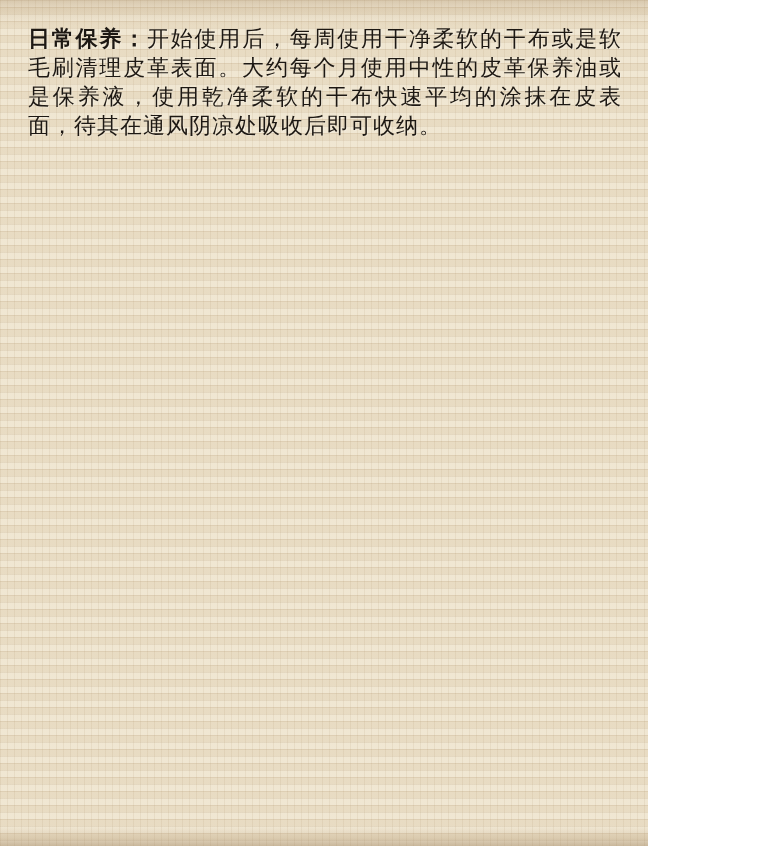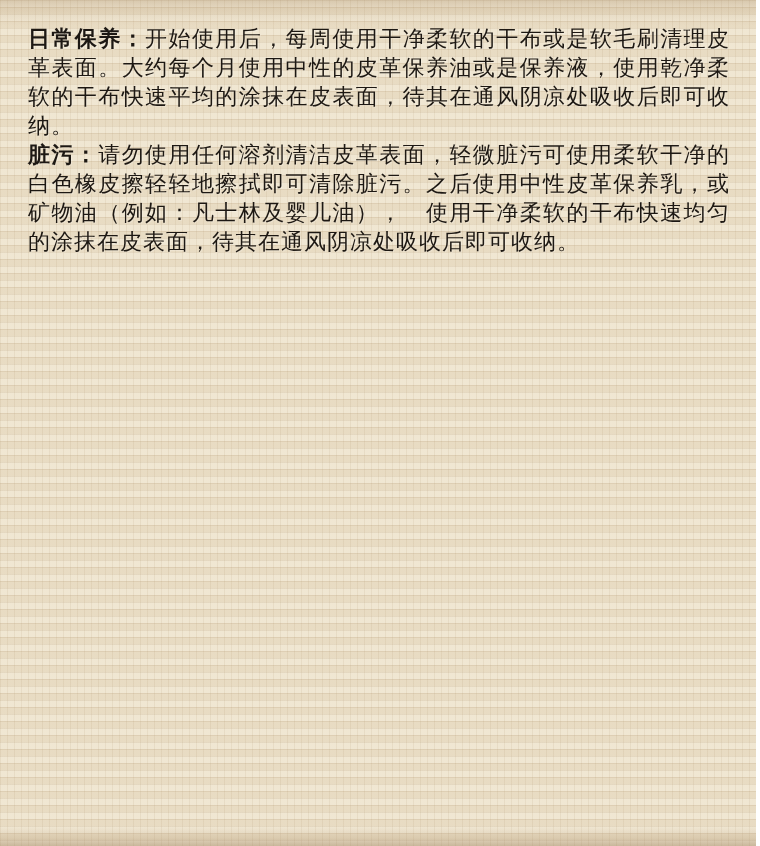--- a/index.html
+++ b/index.html
@@ -7,21 +7,21 @@
     padding: 0;
   }
   body {
     width: 760px;
     height: 846px;
     overflow: hidden;
     font-family: "Liberation Sans", sans-serif;
   }
   .page {
     position: relative;
-    width: 756px;
+    width: 648px;
     height: 846px;
     box-sizing: border-box;
     background-color: #ece1ca;
     
     background-image:
       linear-gradient(180deg, rgba(170,142,104,0.35) 0px, rgba(170,142,104,0.16) 9px, rgba(170,142,104,0) 26px),
       linear-gradient(0deg, rgba(148,118,80,0.42) 0px, rgba(170,142,104,0.22) 8px, rgba(170,142,104,0) 20px),
       repeating-linear-gradient(180deg, rgba(168,140,100,0.16) 0px, rgba(168,140,100,0.16) 1px, rgba(0,0,0,0) 1px, rgba(0,0,0,0) 7px),
       repeating-linear-gradient(90deg, rgba(168,140,100,0.12) 0px, rgba(168,140,100,0.12) 1px, rgba(0,0,0,0) 1px, rgba(0,0,0,0) 7px),
       repeating-linear-gradient(180deg, rgba(255,251,240,0.22) 0px, rgba(255,251,240,0.22) 7px, rgba(198,172,132,0.10) 7px, rgba(198,172,132,0.10) 14px);
@@ -52,16 +52,15 @@
 <div class="page">
   <div class="content">
 
     <p><span class="hd">日常保养：</span><span>开始使用后，每周使用干净柔软的干布或是软毛刷清理皮革表面。大约每个月使用中性的皮革保养油或是保养液，使用乾净柔软的干布快速平均的涂抹在皮表面，待其在通风阴凉处吸收后即可收纳。</span></p>
 
 
 
 
 
 
-    <p><span class="hd">脏污：</span><span>请勿使用任何溶剂清洁皮革表面，轻微脏污可使用柔软干净的白色橡皮擦轻轻地擦拭即可清除脏污。之后使用中性皮革保养乳，或矿物油（例如：凡士林及婴儿油），　使用干净柔软的干布快速均匀的涂抹在皮表面，待其在通风阴凉处吸收后即可收纳。</span></p>
 
   </div>
 </div>
 
 </body></html>

